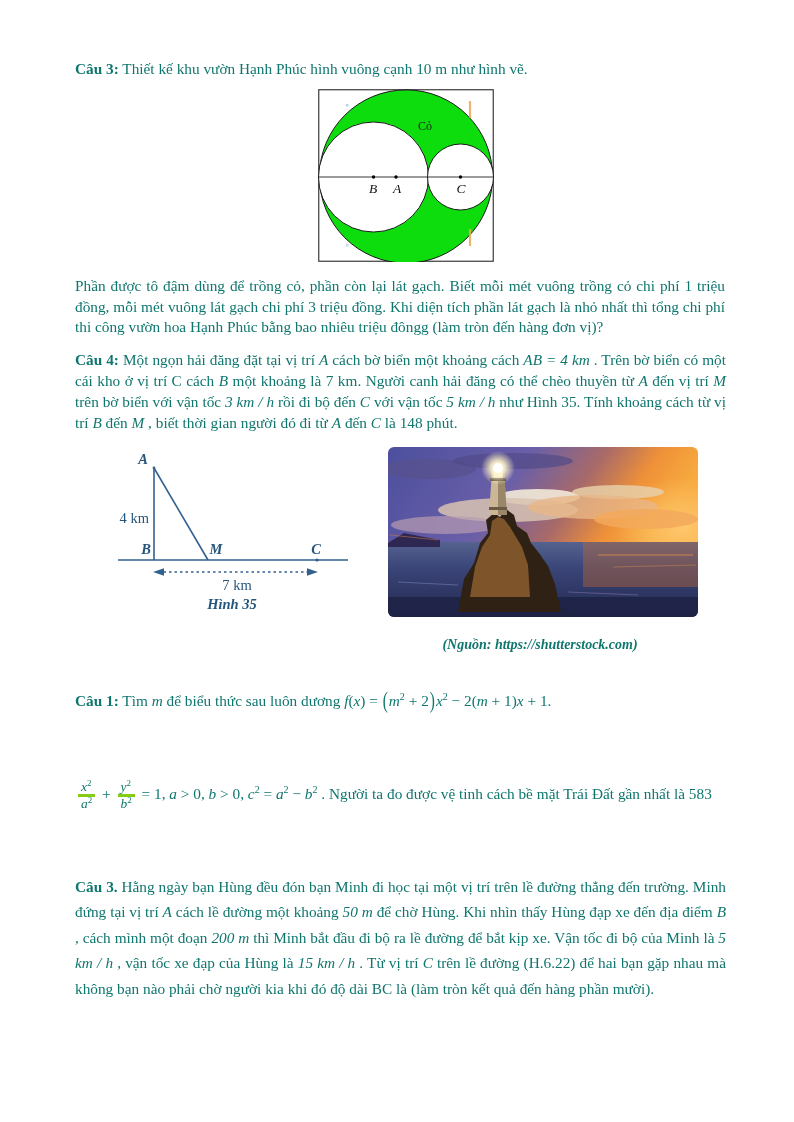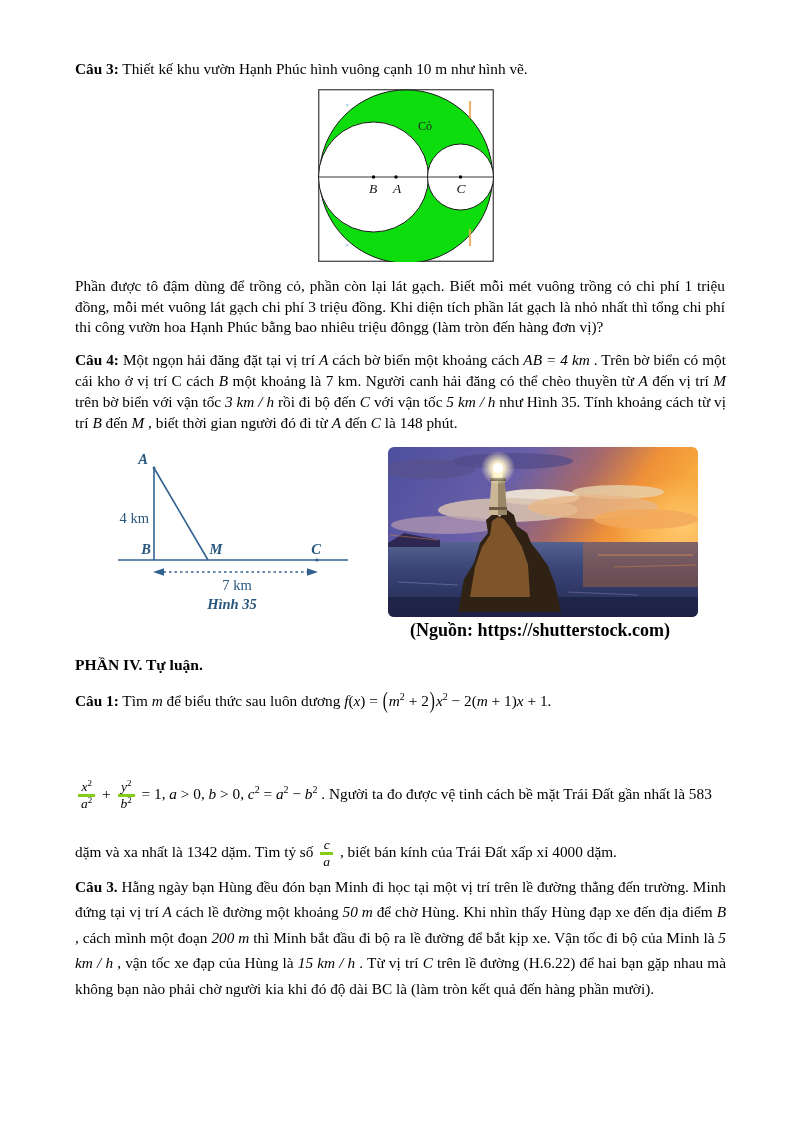--- a/index.html
+++ b/index.html
@@ -1,33 +1,33 @@
 <!DOCTYPE html>
 <html><head>
 <meta charset="utf-8">
 <style>
   html,body { margin:0; padding:0; background:#ffffff; }
   .page {
     position:relative; width:794px; height:1122px; background:#ffffff;
-    font-family:"Liberation Serif", serif; font-size:15.3px; color:#000000;
+    font-family:"Liberation Serif", serif; font-size:15.3px; color:#0f766e;
     overflow:hidden;
   }
   .block { position:absolute; margin:0; }
   .just { text-align:justify; }
   .b { font-weight:bold; }
   .i { font-style:italic; }
   sup { font-size:10px; line-height:0; vertical-align:super; }
-  .frac { display:inline-block; text-align:center; vertical-align:middle; line-height:1.05; margin:12px 3px; }
+  .frac { display:inline-block; vertical-align:middle; line-height:1.05; margin:12px 3px; }
   .frac .num, .frac .den { display:block; font-size:13.5px; padding:0 3px; }
   .frac .den { border-top:3px solid #84cc16; }
   .frac sup { font-size:9px; }
   .bp { display:inline-block; transform:scaleY(1.45); transform-origin:50% 55%; padding:0 1px; }
   #cau2-eq  { line-height:50px; }
   #cau2-tail{ line-height:46px; }
-  .fig-caption { text-align:center; font-weight:600; font-size:18px; }
+  .fig-caption { text-align:center; font-style:italic; font-weight:600; font-size:14px;margin-top:17px; }
   svg text { font-family:"Liberation Serif", serif; }
 </style>
 </head>
 <body>
 
 <div class="page">
 
   <p class="block just" id="cau3-intro" style="top:58px;left:75px;width:650px;line-height:21px;"><span class="b">Câu 3:</span><span> Thiết kế khu vườn Hạnh Phúc hình vuông cạnh </span><span>10 m</span><span> như hình vẽ.</span></p>
 
   <div class="block" style="top:89px;left:318px;width:176px;height:213px;">
@@ -138,24 +138,22 @@
         <rect x="105" y="19" width="10" height="12" fill="#fef6dc" stroke="#555" stroke-width="0.5"></rect>
         <polygon points="104,19 110,13 116,19" fill="#6a5a48"></polygon>
         <circle cx="110" cy="21" r="17" fill="url(#glow)"></circle>
         <circle cx="110" cy="21" r="5" fill="#ffffff"></circle>
       </g>
     </svg>
   </div>
 
   <p class="block fig-caption" style="top:620px;left:370px;width:340px;">(Nguồn: https://shutterstock.com)</p>
 
-  <p class="block b" style="top:656px;left:75px;width:650px;font-size:15.6px;">PHẦN IV. Tự luận.</p>
 
   <p class="block" style="top:689px;left:75px;width:680px;line-height:24px;"><span class="b">Câu 1:</span><span> Tìm </span><span class="i">m</span><span> để biểu thức sau luôn dương </span><span class="i">f</span><span>(</span><span class="i">x</span><span>) = </span><span class="bp">(</span><span class="i">m</span><sup>2</sup><span> + 2</span><span class="bp">)</span><span class="i">x</span><sup>2</sup><span> − 2(</span><span class="i">m</span><span> + 1)</span><span class="i">x</span><span> + 1.</span></p>
 
 
   <p class="block" id="cau2-eq" style="top:768px;left:75px;width:665px;"><span class="frac"><span class="num"><span class="i">x</span><sup>2</sup></span><span class="den"><span class="i">a</span><sup>2</sup></span></span><span> + </span><span class="frac"><span class="num"><span class="i">y</span><sup>2</sup></span><span class="den"><span class="i">b</span><sup>2</sup></span></span><span> = 1, </span><span class="i">a</span><span> &gt; 0, </span><span class="i">b</span><span> &gt; 0, </span><span class="i">c</span><sup>2</sup><span> = </span><span class="i">a</span><sup>2</sup><span> − </span><span class="i">b</span><sup>2</sup><span> . Người ta đo được vệ tinh cách bề mặt Trái Đất gần nhất là 583</span></p>
 
-  <p class="block" id="cau2-tail" style="top:826px;left:75px;width:665px;"><span>dặm và xa nhất là 1342 dặm. Tìm tỷ số </span><span class="frac"><span class="num"><span class="i">c</span></span><span class="den"><span class="i">a</span></span></span><span> , biết bán kính của Trái Đất xấp xỉ 4000 dặm.</span></p>
 
   <p class="block just" style="top:874px;left:75px;width:651px;line-height:25.4px;"><span class="b">Câu 3.</span><span> Hằng ngày bạn Hùng đều đón bạn Minh đi học tại một vị trí trên lề đường thẳng đến trường. Minh đứng tại vị trí </span><span class="i">A</span><span> cách lề đường một khoảng </span><span class="i">50 m</span><span> để chờ Hùng. Khi nhìn thấy Hùng đạp xe đến địa điểm </span><span class="i">B</span><span> , cách mình một đoạn </span><span class="i">200 m</span><span> thì Minh bắt đầu đi bộ ra lề đường để bắt kịp xe. Vận tốc đi bộ của Minh là </span><span class="i">5 km / h</span><span> , vận tốc xe đạp của Hùng là </span><span class="i">15 km / h</span><span> . Từ vị trí </span><span class="i">C</span><span> trên lề đường (H.6.22) để hai bạn gặp nhau mà không bạn nào phải chờ người kia khi đó độ dài BC là (làm tròn kết quả đến hàng phần mười).</span></p>
 
 </div>
 
 </body></html>

